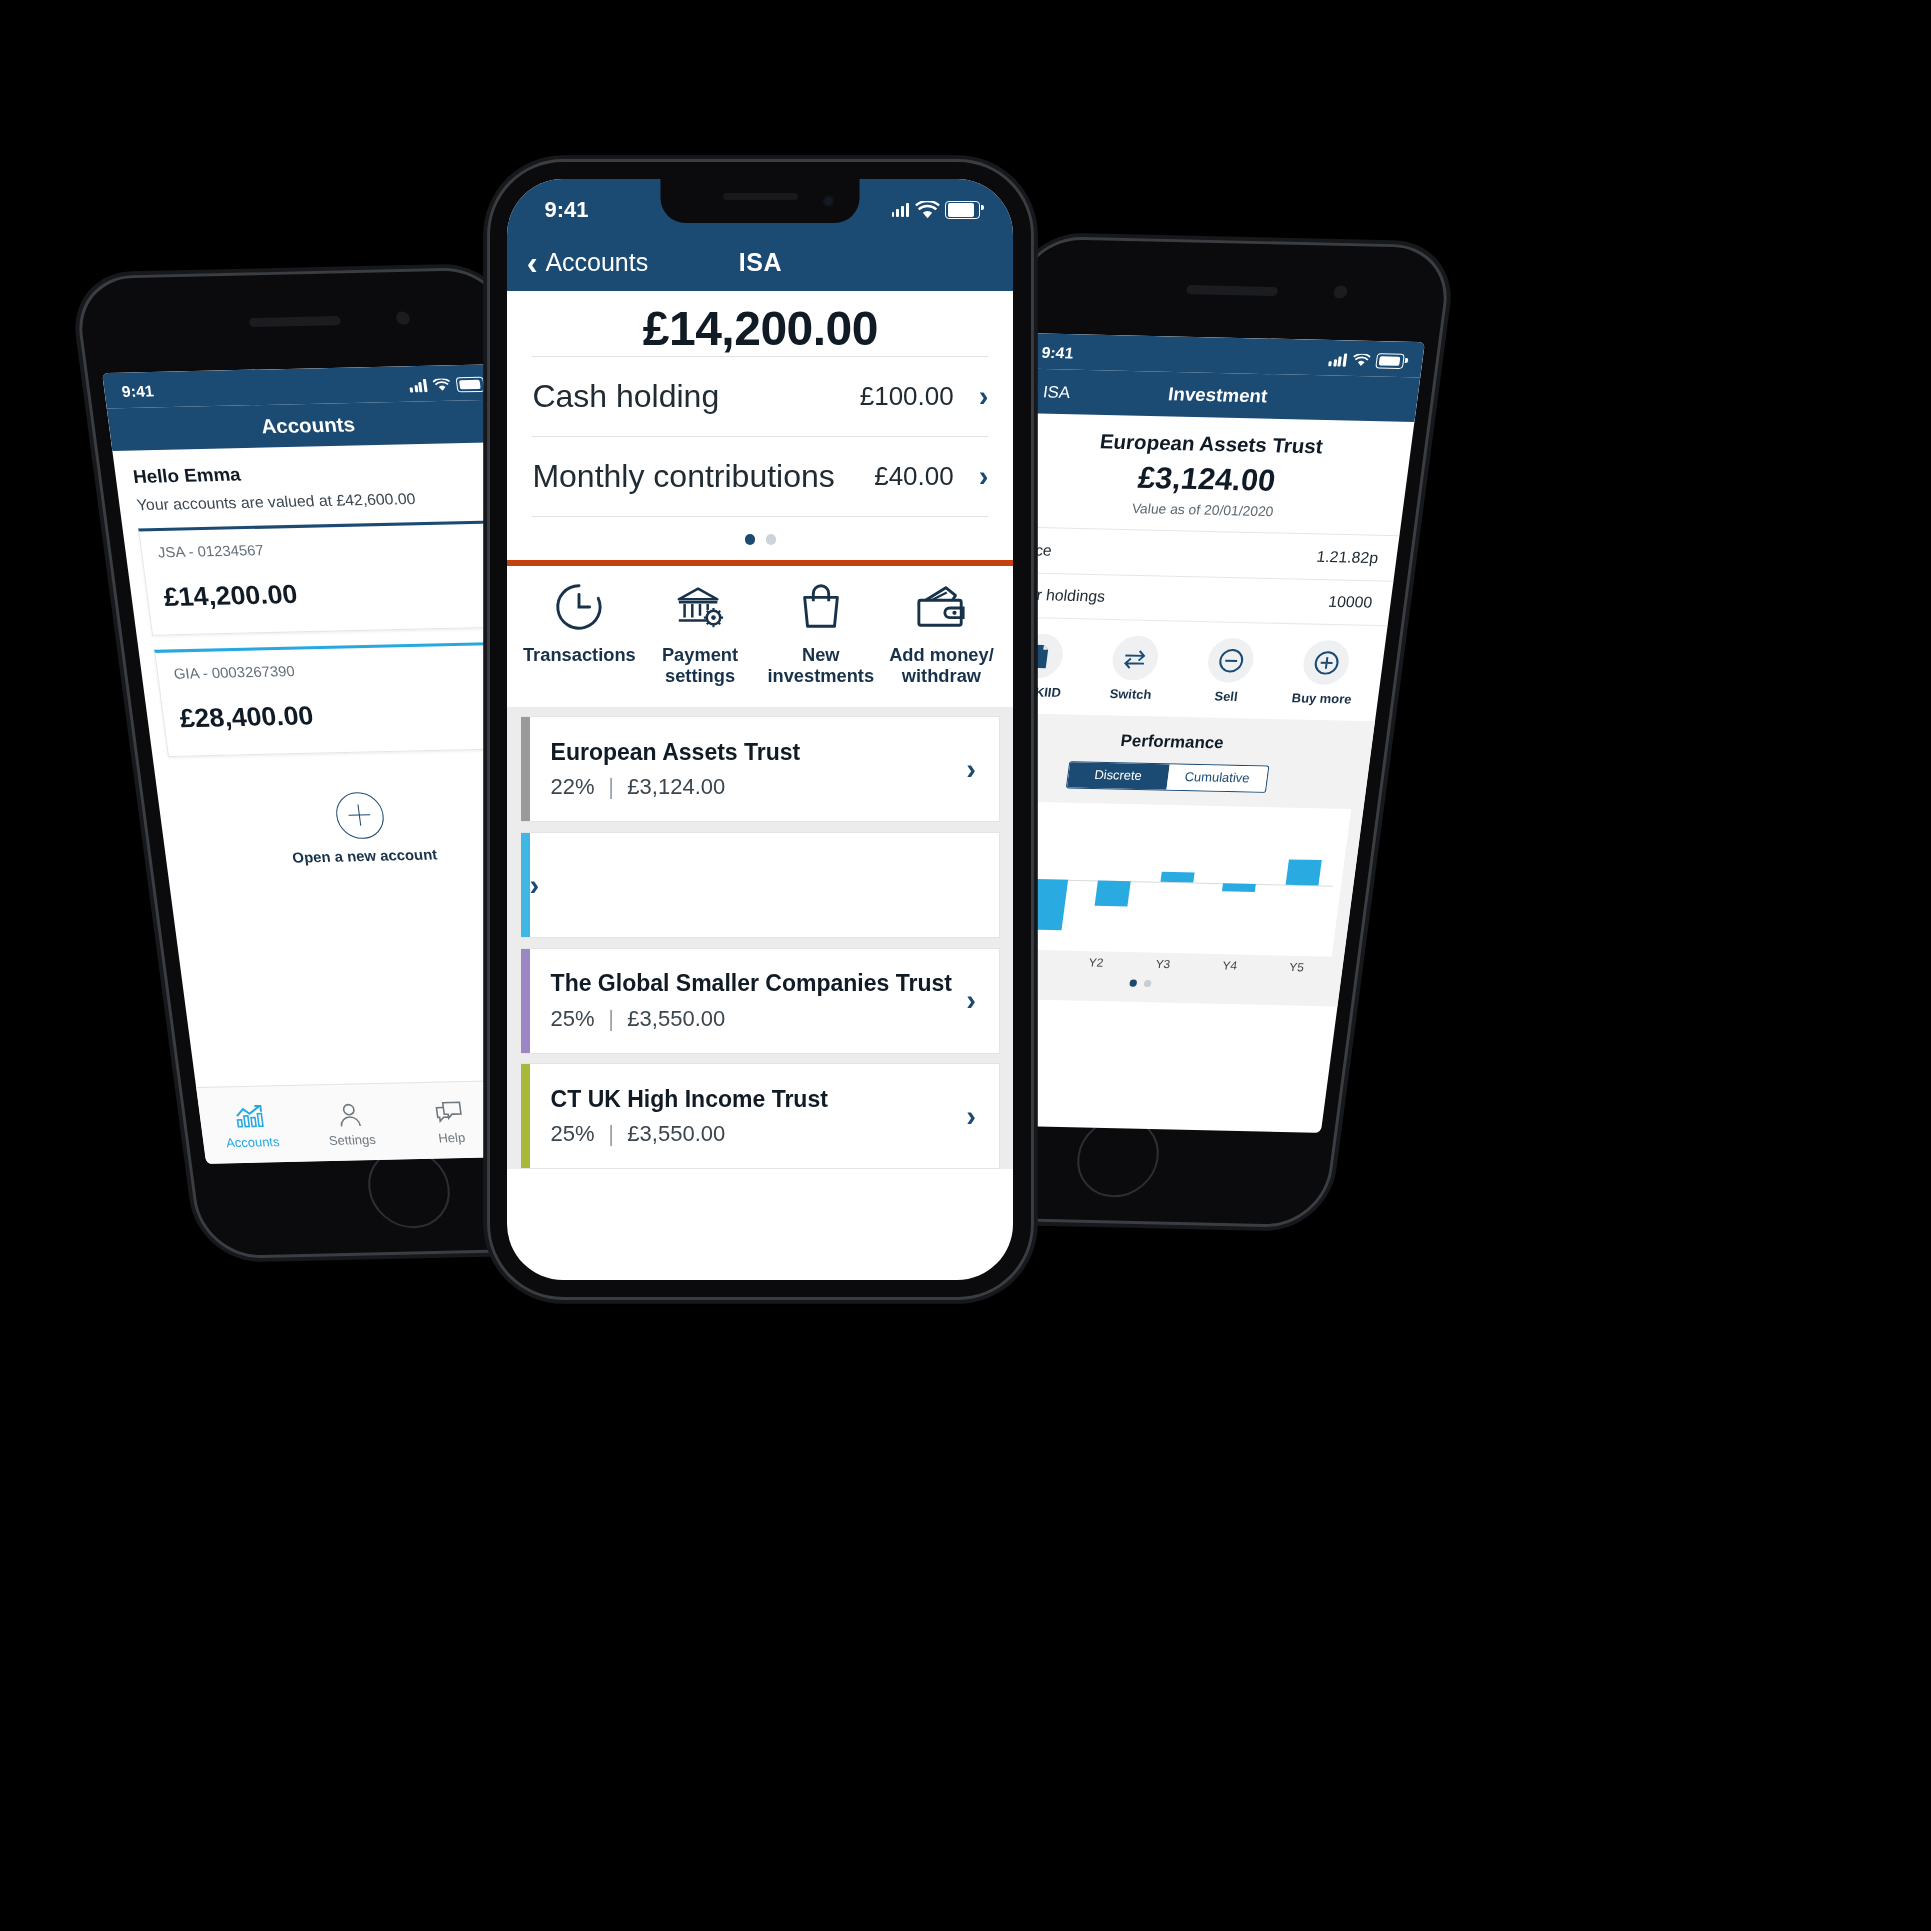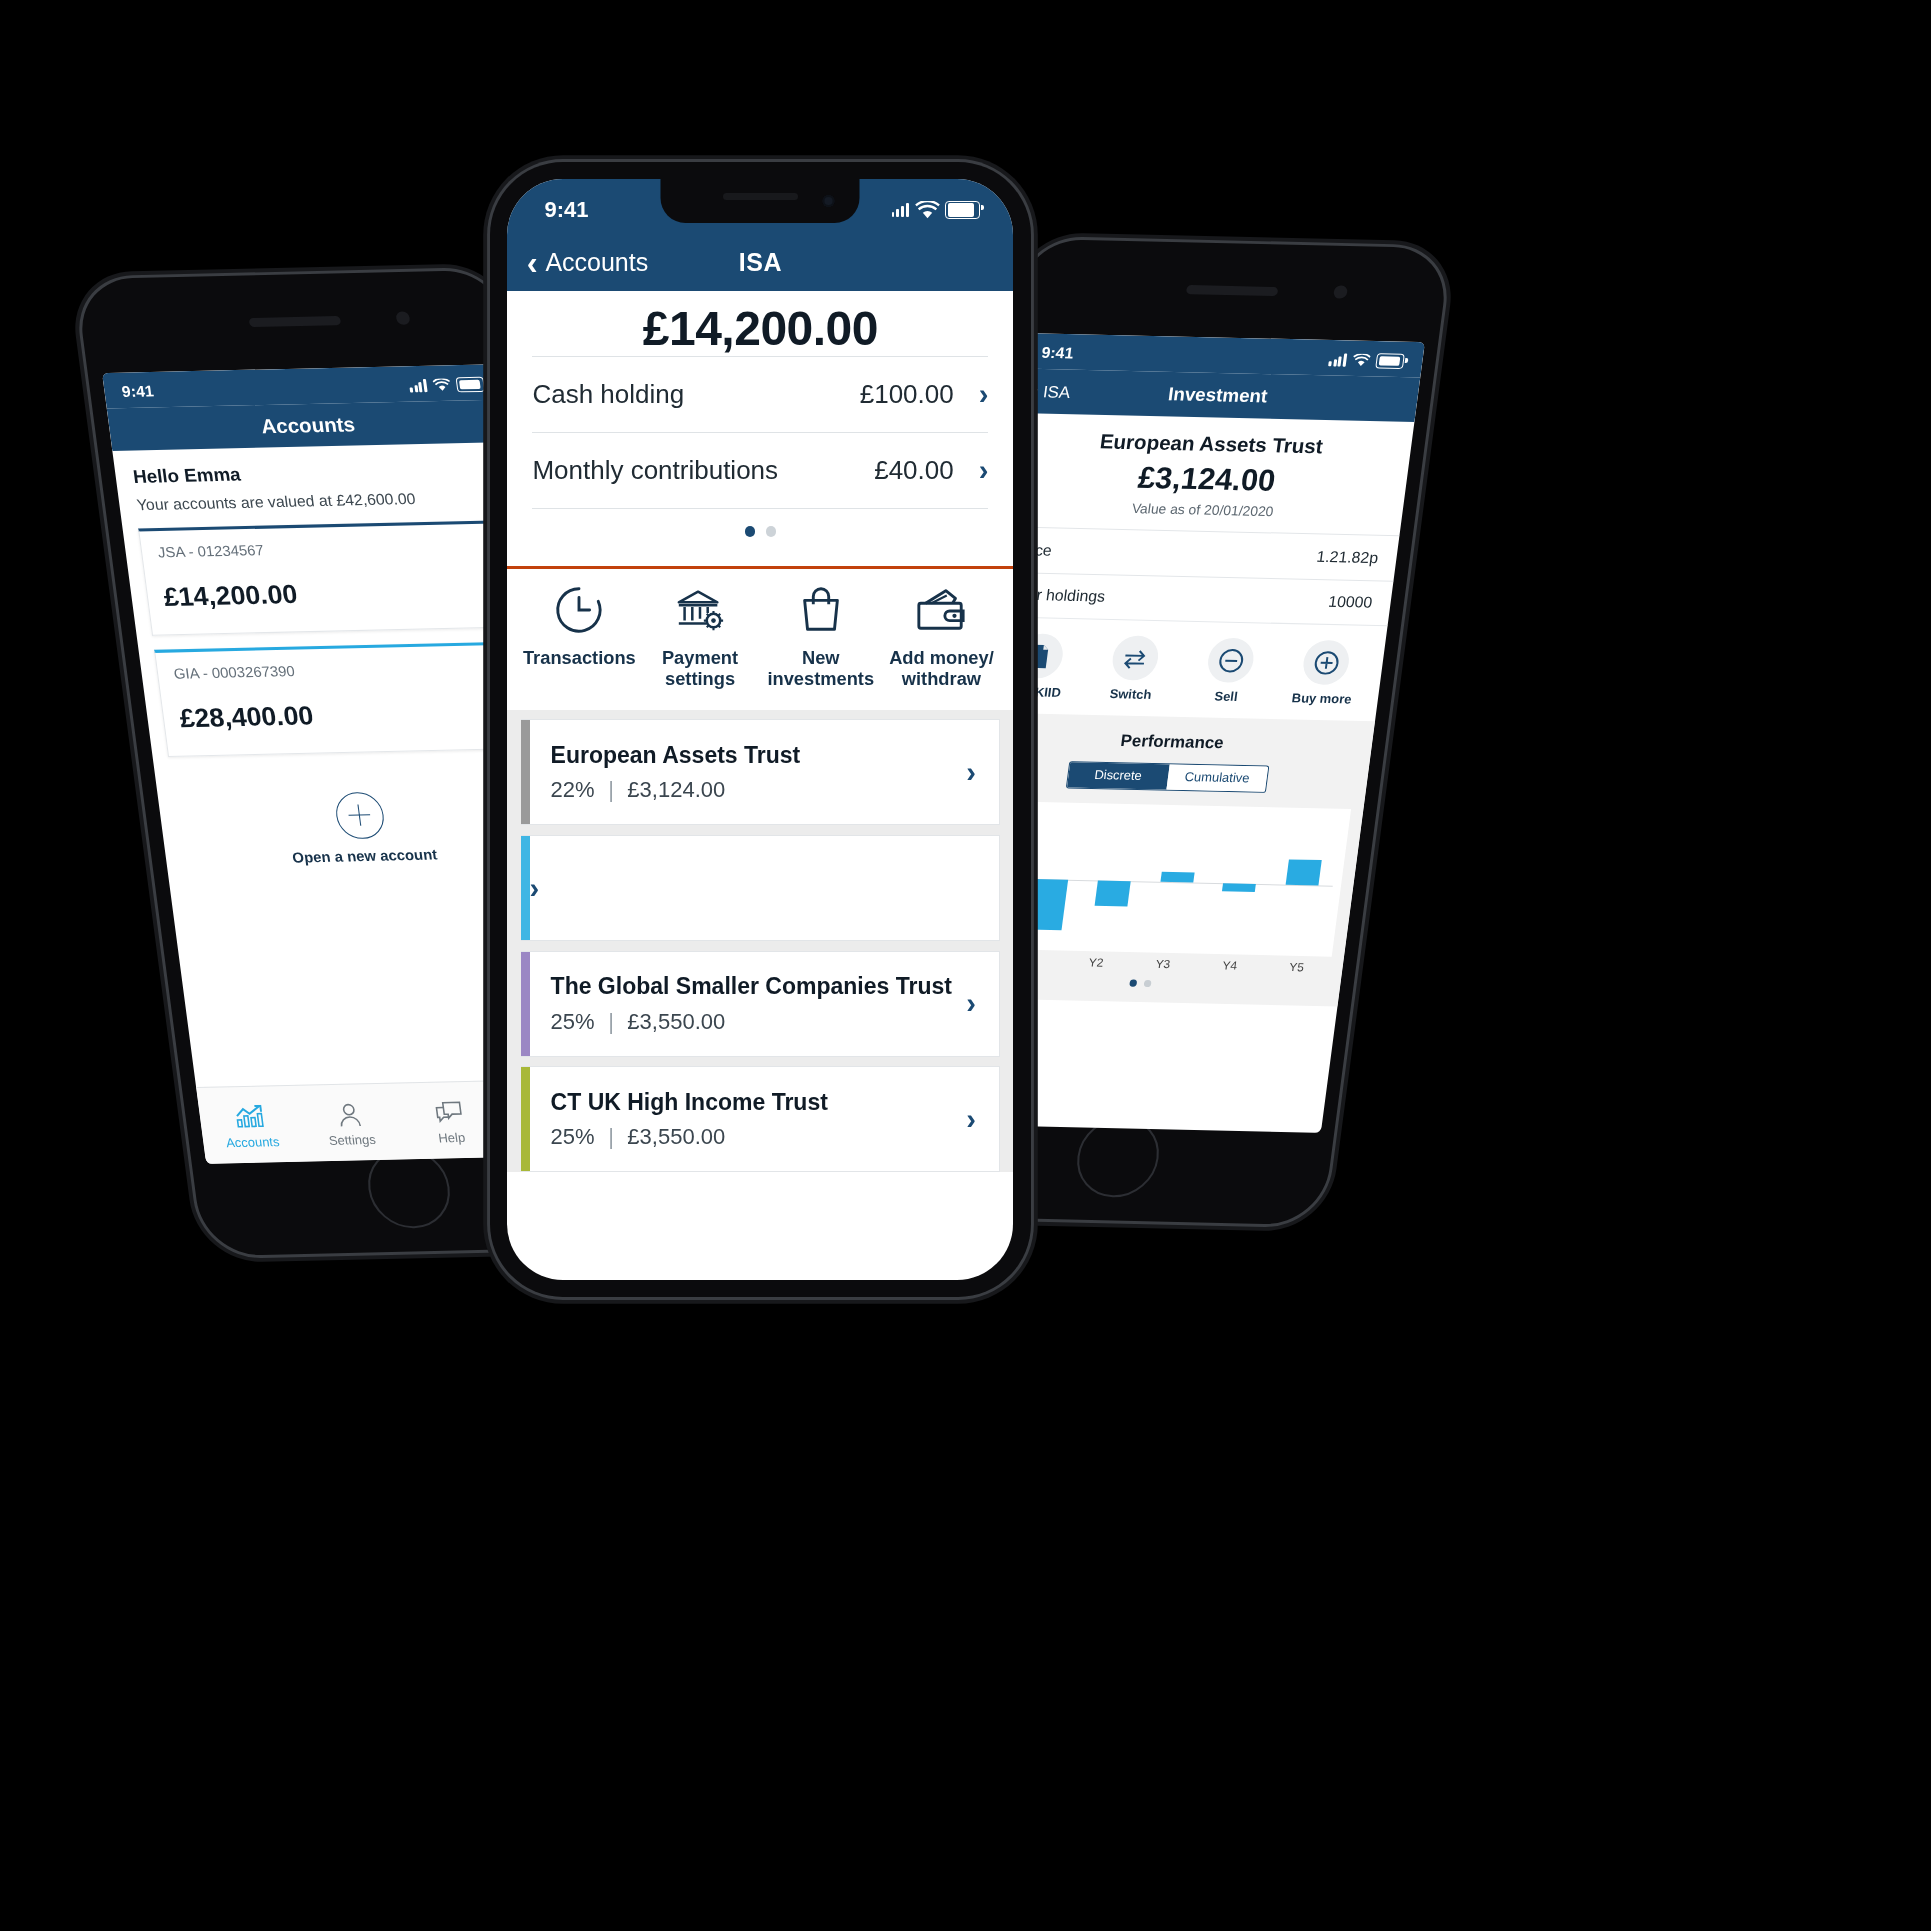--- a/index.html
+++ b/index.html
@@ -41,31 +41,31 @@
   #screen-center .back .g{font-size:33px;line-height:1;font-weight:600;}
   #screen-center .navtitle{position:absolute;left:50%;transform:translateX(-50%);font-size:25px;font-weight:bold;letter-spacing:0.5px;}
 
   .c-body{background:#fff;}
   .c-title{text-align:center;font-size:29px;font-weight:bold;color:#162736;padding:25px 0 0;}
   .c-amount{text-align:center;font-size:48px;font-weight:bold;color:#101b26;padding:9.7px 0 0;letter-spacing:-0.5px;}
   .c-sub{text-align:center;font-size:20px;color:#5c6770;padding:11.6px 0 19.3px;}
 
   .rowline{border-top:1px solid #dfe3e6;margin:0 25px;}
   .kvrow{display:flex;align-items:center;justify-content:space-between;padding:21px 25px;}
-  .kvrow .k{font-size:26px;color:#202b33;}
+  .kvrow .k{font-size:32px;color:#202b33;}
   .kvrow .vwrap{display:flex;align-items:center;gap:25px;}
   .kvrow .v{font-size:26px;color:#202b33;}
   .kvrow .c{font-size:29px;color:#1b4a73;font-weight:700;}
 
   .dots{display:flex;justify-content:center;gap:10.6px;padding:17.4px 0 15.4px;}
   .dots span{width:10.6px;height:10.6px;border-radius:50%;background:#cdd3d8;display:block;}
   .dots span.on{background:#1b4a73;}
 
   .actions{display:flex;justify-content:space-around;align-items:flex-start;
-           padding:13.5px 11.6px 21px;border-top:3px solid #c2410c;margin-top:14px;}
+           padding:13.5px 11.6px 21px;border-top:6px solid #c2410c;}
   .act{width:116px;text-align:center;color:#17324a;}
   .act .ico{height:54px;display:flex;align-items:center;justify-content:center;margin-bottom:9.7px;}
   .act .lb{font-size:18.3px;font-weight:bold;line-height:1.15;color:#17324a;}
 
   .holdings{background:#ececec;padding:9.7px 13.5px 0;}
   .hold{display:flex;align-items:center;background:#fff;margin-bottom:9.7px;
         border:1px solid #e2e5e8;border-left:0;position:relative;min-height:104px;}
   .hold .acc{width:8.7px;align-self:stretch;}
   .hold .txt{flex:1;padding:15.4px 9.7px 15.4px 21px;}
   .hold .nm{font-size:23px;font-weight:bold;color:#101b26;}

